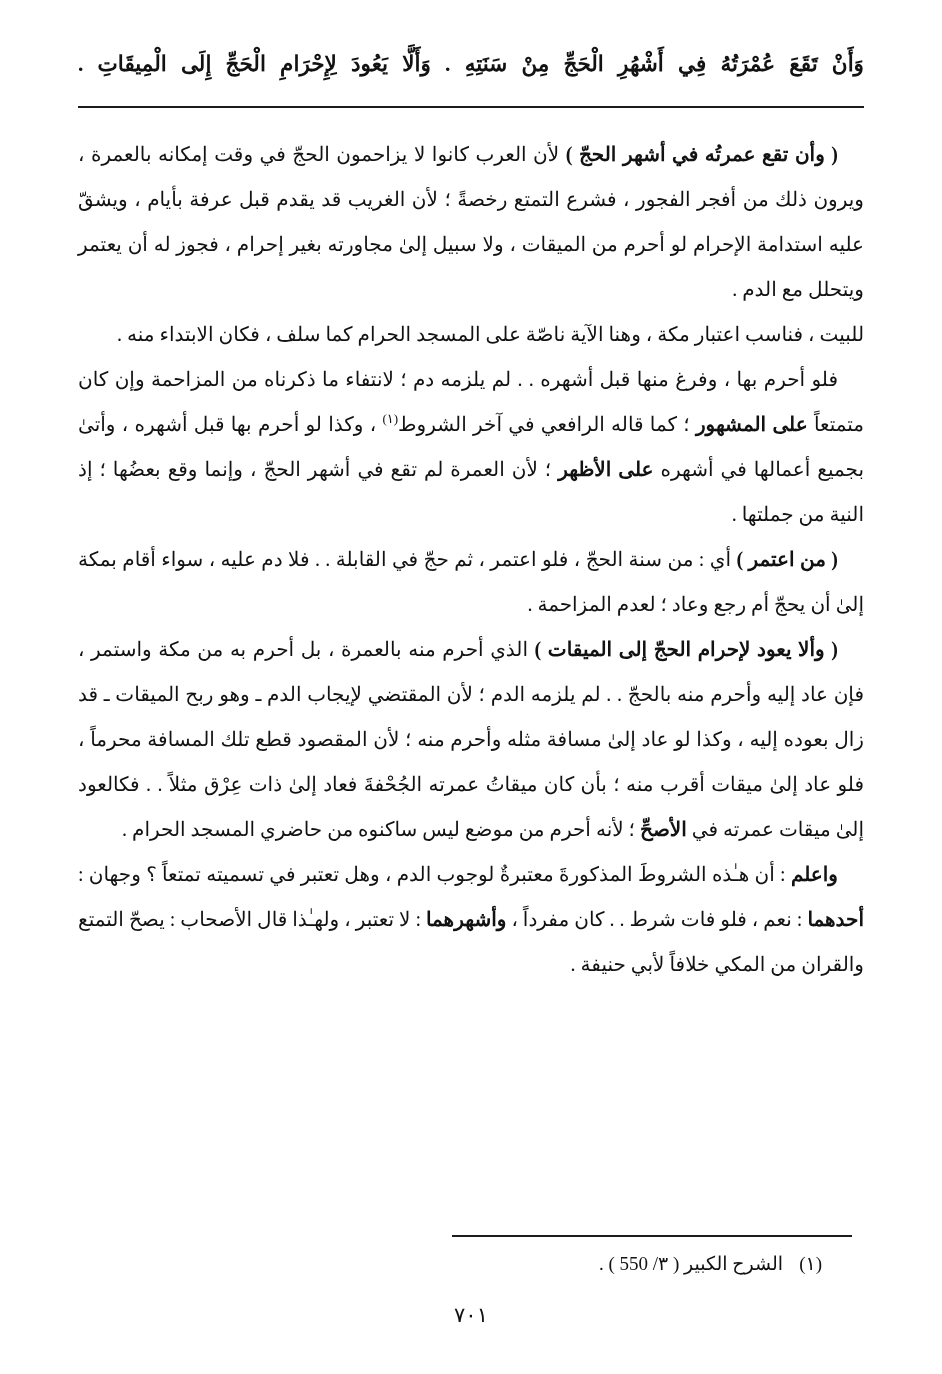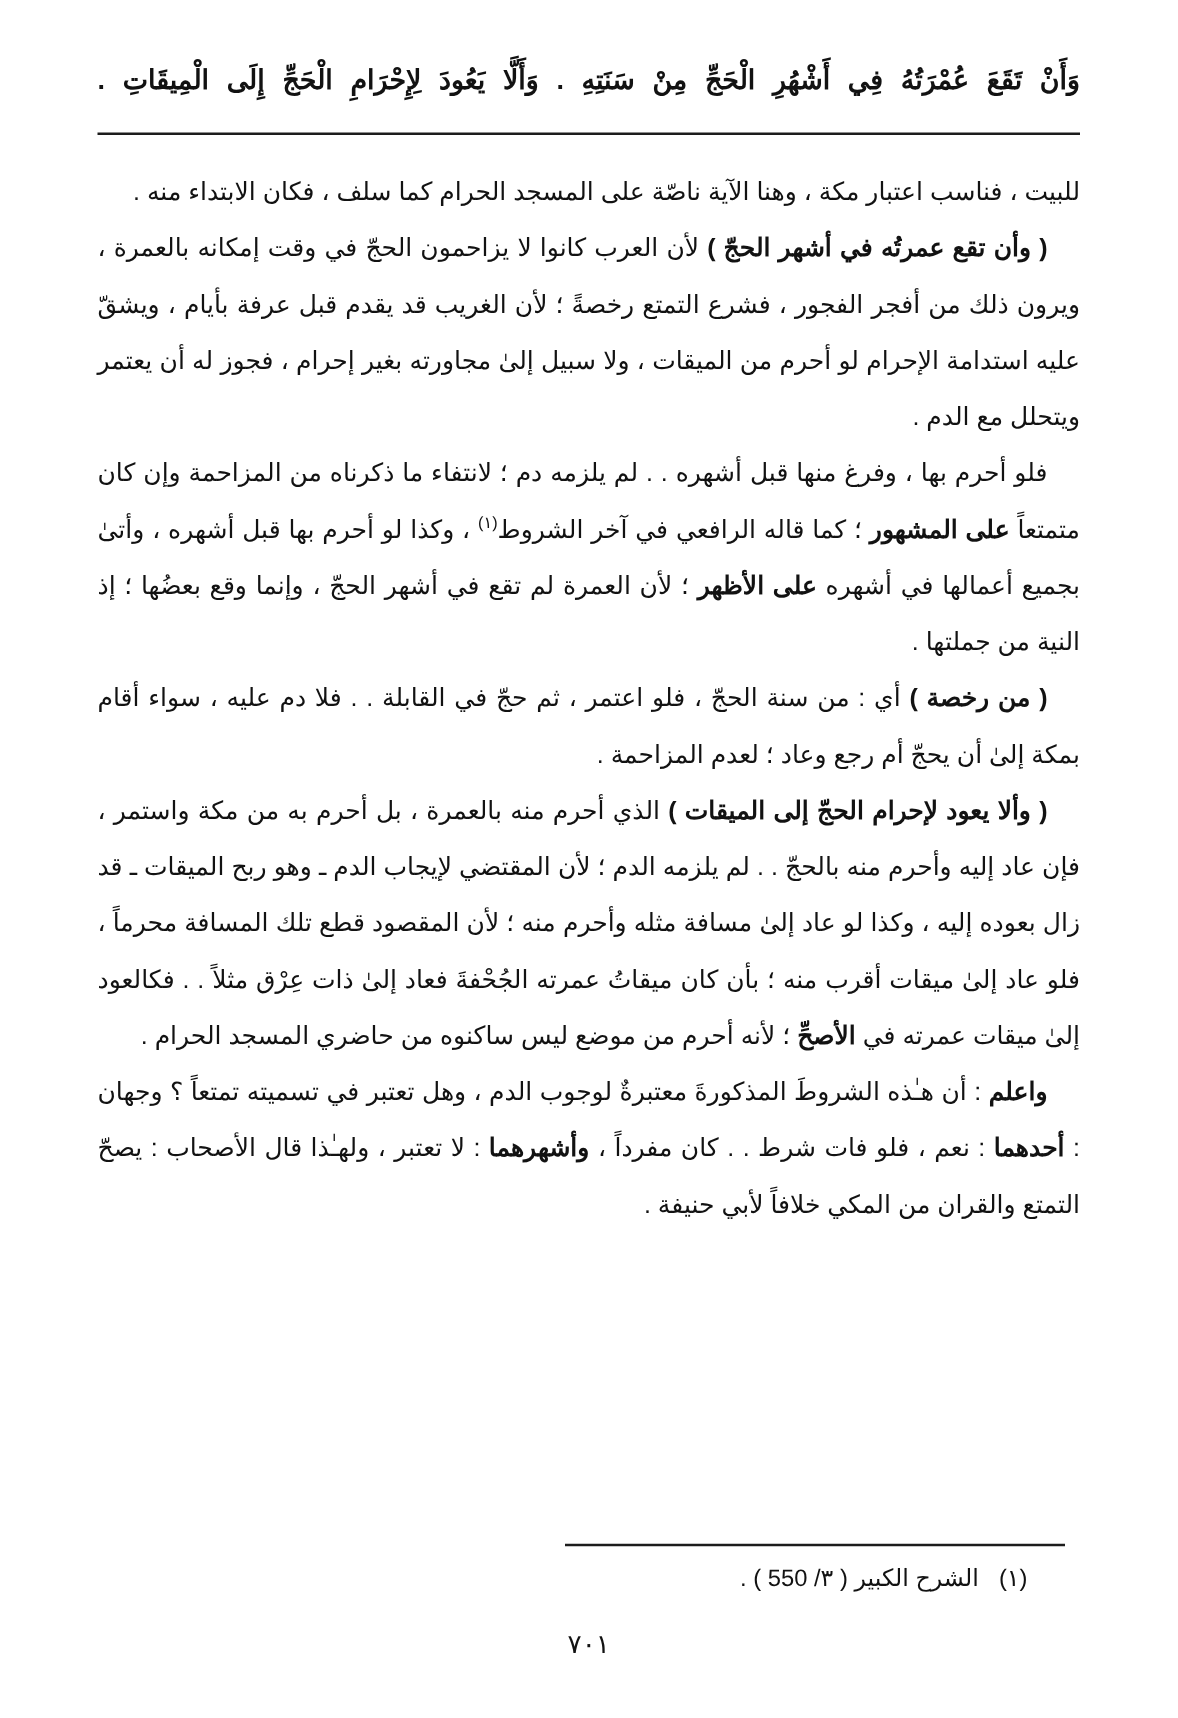--- a/index.html
+++ b/index.html
@@ -3,21 +3,21 @@
 <meta charset="utf-8">
 <style>
   html, body { margin: 0; padding: 0; background: #ffffff; }
   .page {
     width: 942px;
     height: 1374px;
     box-sizing: border-box;
     background: #ffffff;
     color: #121212;
     direction: rtl;
-    font-family: Liberation Sans, sans-serif;
+    font-family: Liberation Serif, serif;
     padding: 38px 78px 0 78px;
     display: flex;
     flex-direction: column;
     overflow: hidden;
     position: relative;
   }
   
   .matn { font-weight: 700; font-size: 21.5px; line-height: 52px; }
   .matn-line { margin: 0; text-align: right; }
   .matn-line.justify-last { text-align: justify; text-align-last: justify; }
@@ -54,24 +54,24 @@
 
 <div class="page">
 
   <div class="matn">
     <p class="matn-line justify-last">وَأَنْ تَقَعَ عُمْرَتُهُ فِي أَشْهُرِ الْحَجِّ مِنْ سَنَتِهِ . وَأَلَّا يَعُودَ لِإِحْرَامِ الْحَجِّ إِلَى الْمِيقَاتِ .</p>
   </div>
 
   <hr class="matn-separator">
 
   <div class="commentary">
+      <p class="para indent"><span class="run b">( وأن تقع عمرتُه في أشهر الحجّ )</span><span class="run"> لأن العرب كانوا لا يزاحمون الحجّ في وقت إمكانه بالعمرة ، ويرون ذلك من أفجر الفجور ، فشرع التمتع رخصةً ؛ لأن الغريب قد يقدم قبل عرفة بأيام ، ويشقّ عليه استدامة الإحرام لو أحرم من الميقات ، ولا سبيل إلىٰ مجاورته بغير إحرام ، فجوز له أن يعتمر ويتحلل مع الدم .</span></p>
       <p class="para"><span class="run">للبيت ، فناسب اعتبار مكة ، وهنا الآية ناصّة على المسجد الحرام كما سلف ، فكان الابتداء منه .</span></p>
-      <p class="para indent"><span class="run b">( وأن تقع عمرتُه في أشهر الحجّ )</span><span class="run"> لأن العرب كانوا لا يزاحمون الحجّ في وقت إمكانه بالعمرة ، ويرون ذلك من أفجر الفجور ، فشرع التمتع رخصةً ؛ لأن الغريب قد يقدم قبل عرفة بأيام ، ويشقّ عليه استدامة الإحرام لو أحرم من الميقات ، ولا سبيل إلىٰ مجاورته بغير إحرام ، فجوز له أن يعتمر ويتحلل مع الدم .</span></p>
       <p class="para indent"><span class="run">فلو أحرم بها ، وفرغ منها قبل أشهره . . لم يلزمه دم ؛ لانتفاء ما ذكرناه من المزاحمة وإن كان متمتعاً </span><span class="run b">على المشهور</span><span class="run"> ؛ كما قاله الرافعي في آخر الشروط</span><span class="run sup">(١)</span><span class="run"> ، وكذا لو أحرم بها قبل أشهره ، وأتىٰ بجميع أعمالها في أشهره </span><span class="run b">على الأظهر</span><span class="run"> ؛ لأن العمرة لم تقع في أشهر الحجّ ، وإنما وقع بعضُها ؛ إذ النية من جملتها .</span></p>
-      <p class="para indent"><span class="run b">( من رخصة )</span><span class="run"> أي : من سنة الحجّ ، فلو اعتمر ، ثم حجّ في القابلة . . فلا دم عليه ، سواء أقام بمكة إلىٰ أن يحجّ أم رجع وعاد ؛ لعدم المزاحمة .</span></p>
+      <p class="para indent"><span class="run b">( من اعتمر )</span><span class="run"> أي : من سنة الحجّ ، فلو اعتمر ، ثم حجّ في القابلة . . فلا دم عليه ، سواء أقام بمكة إلىٰ أن يحجّ أم رجع وعاد ؛ لعدم المزاحمة .</span></p>
       <p class="para indent"><span class="run b">( وألا يعود لإحرام الحجّ إلى الميقات )</span><span class="run"> الذي أحرم منه بالعمرة ، بل أحرم به من مكة واستمر ، فإن عاد إليه وأحرم منه بالحجّ . . لم يلزمه الدم ؛ لأن المقتضي لإيجاب الدم ـ وهو ربح الميقات ـ قد زال بعوده إليه ، وكذا لو عاد إلىٰ مسافة مثله وأحرم منه ؛ لأن المقصود قطع تلك المسافة محرماً ، فلو عاد إلىٰ ميقات أقرب منه ؛ بأن كان ميقاتُ عمرته الجُحْفةَ فعاد إلىٰ ذات عِرْق مثلاً . . فكالعود إلىٰ ميقات عمرته في </span><span class="run b">الأصحِّ</span><span class="run"> ؛ لأنه أحرم من موضع ليس ساكنوه من حاضري المسجد الحرام .</span></p>
       <p class="para indent"><span class="run b">واعلم</span><span class="run"> : أن هـٰذه الشروطَ المذكورةَ معتبرةٌ لوجوب الدم ، وهل تعتبر في تسميته تمتعاً ؟ وجهان : </span><span class="run b">أحدهما</span><span class="run"> : نعم ، فلو فات شرط . . كان مفرداً ، </span><span class="run b">وأشهرهما</span><span class="run"> : لا تعتبر ، ولهـٰذا قال الأصحاب : يصحّ التمتع والقران من المكي خلافاً لأبي حنيفة .</span></p>
     </div>
 
   <div class="footnote-area">
     <hr class="footnote-rule">
     <p class="footnote">
       <span class="fn-marker">(١)</span><span>الشرح الكبير ( ٣/ 550 ) .</span>
     </p>
   </div>

